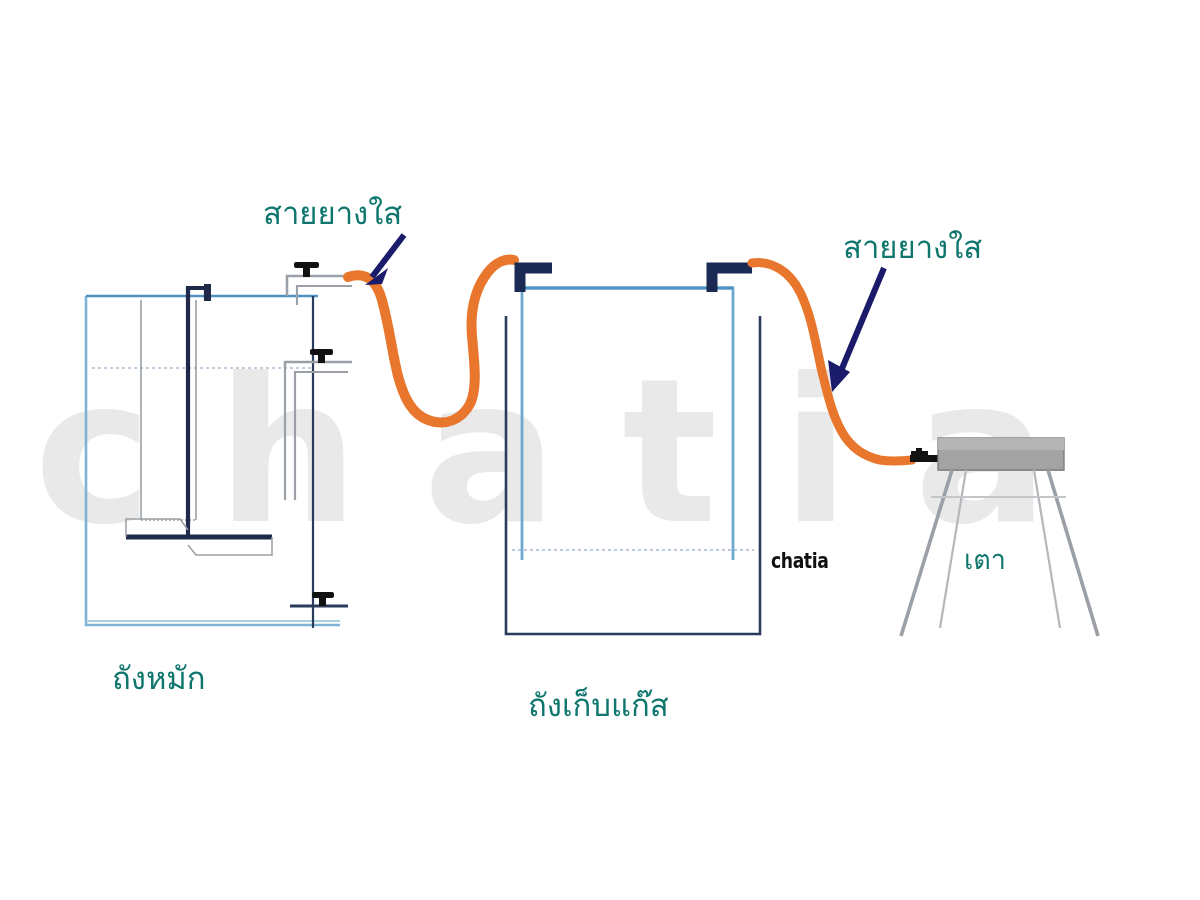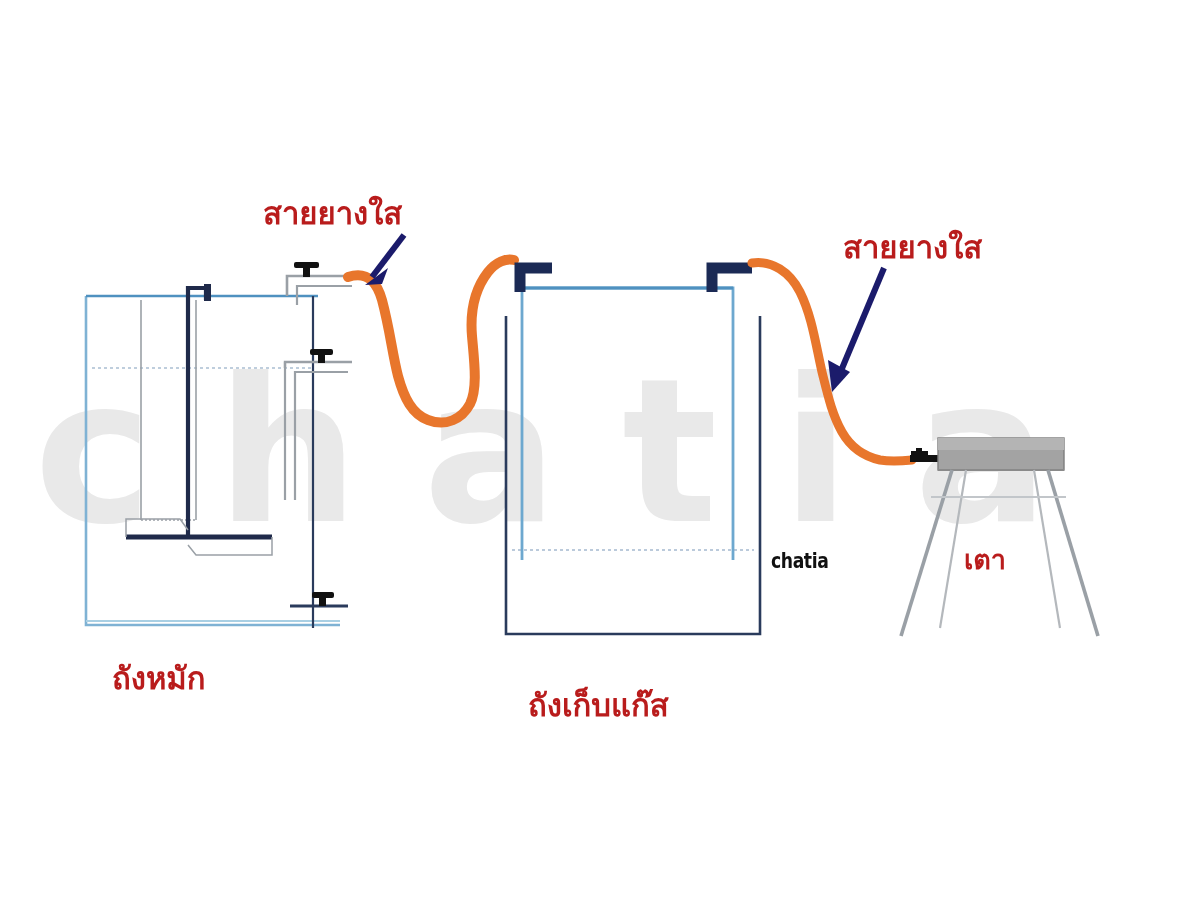--- a/index.html
+++ b/index.html
@@ -1,20 +1,20 @@
 <!DOCTYPE html>
 <html><head>
 <meta charset="utf-8">
 <style>
   html,body{margin:0;padding:0;background:#ffffff;}
   body{width:1200px;height:900px;overflow:hidden;
        font-family:"DejaVu Sans","Liberation Sans",sans-serif;}
   #stage{position:relative;width:1200px;height:900px;background:#fff;}
   #diagram{position:absolute;left:0;top:0;width:1200px;height:900px;}
-  .lbl{position:absolute;color:#b91c1c;font-weight:bold;white-space:nowrap;
+  .lbl{position:absolute;color:#0f766e;font-weight:normal;white-space:nowrap;
        font-family:"DejaVu Sans","Liberation Sans",sans-serif;}
   .lbl-hose1{left:263px;top:188px;font-size:31px;}
   .lbl-hose2{left:843px;top:222px;font-size:31px;}
   .lbl-ferm{left:112px;top:653px;font-size:31px;}
   .lbl-gas{left:528px;top:680px;font-size:31px;}
   .lbl-stove{left:964px;top:538px;font-size:27px;}
   .wm-small{position:absolute;left:771px;top:549px;font-size:21px;color:#111;
             font-weight:bold;letter-spacing:-0.5px;
             transform:scaleX(.82);transform-origin:left center;
             font-family:"DejaVu Sans","Liberation Sans",sans-serif;}

